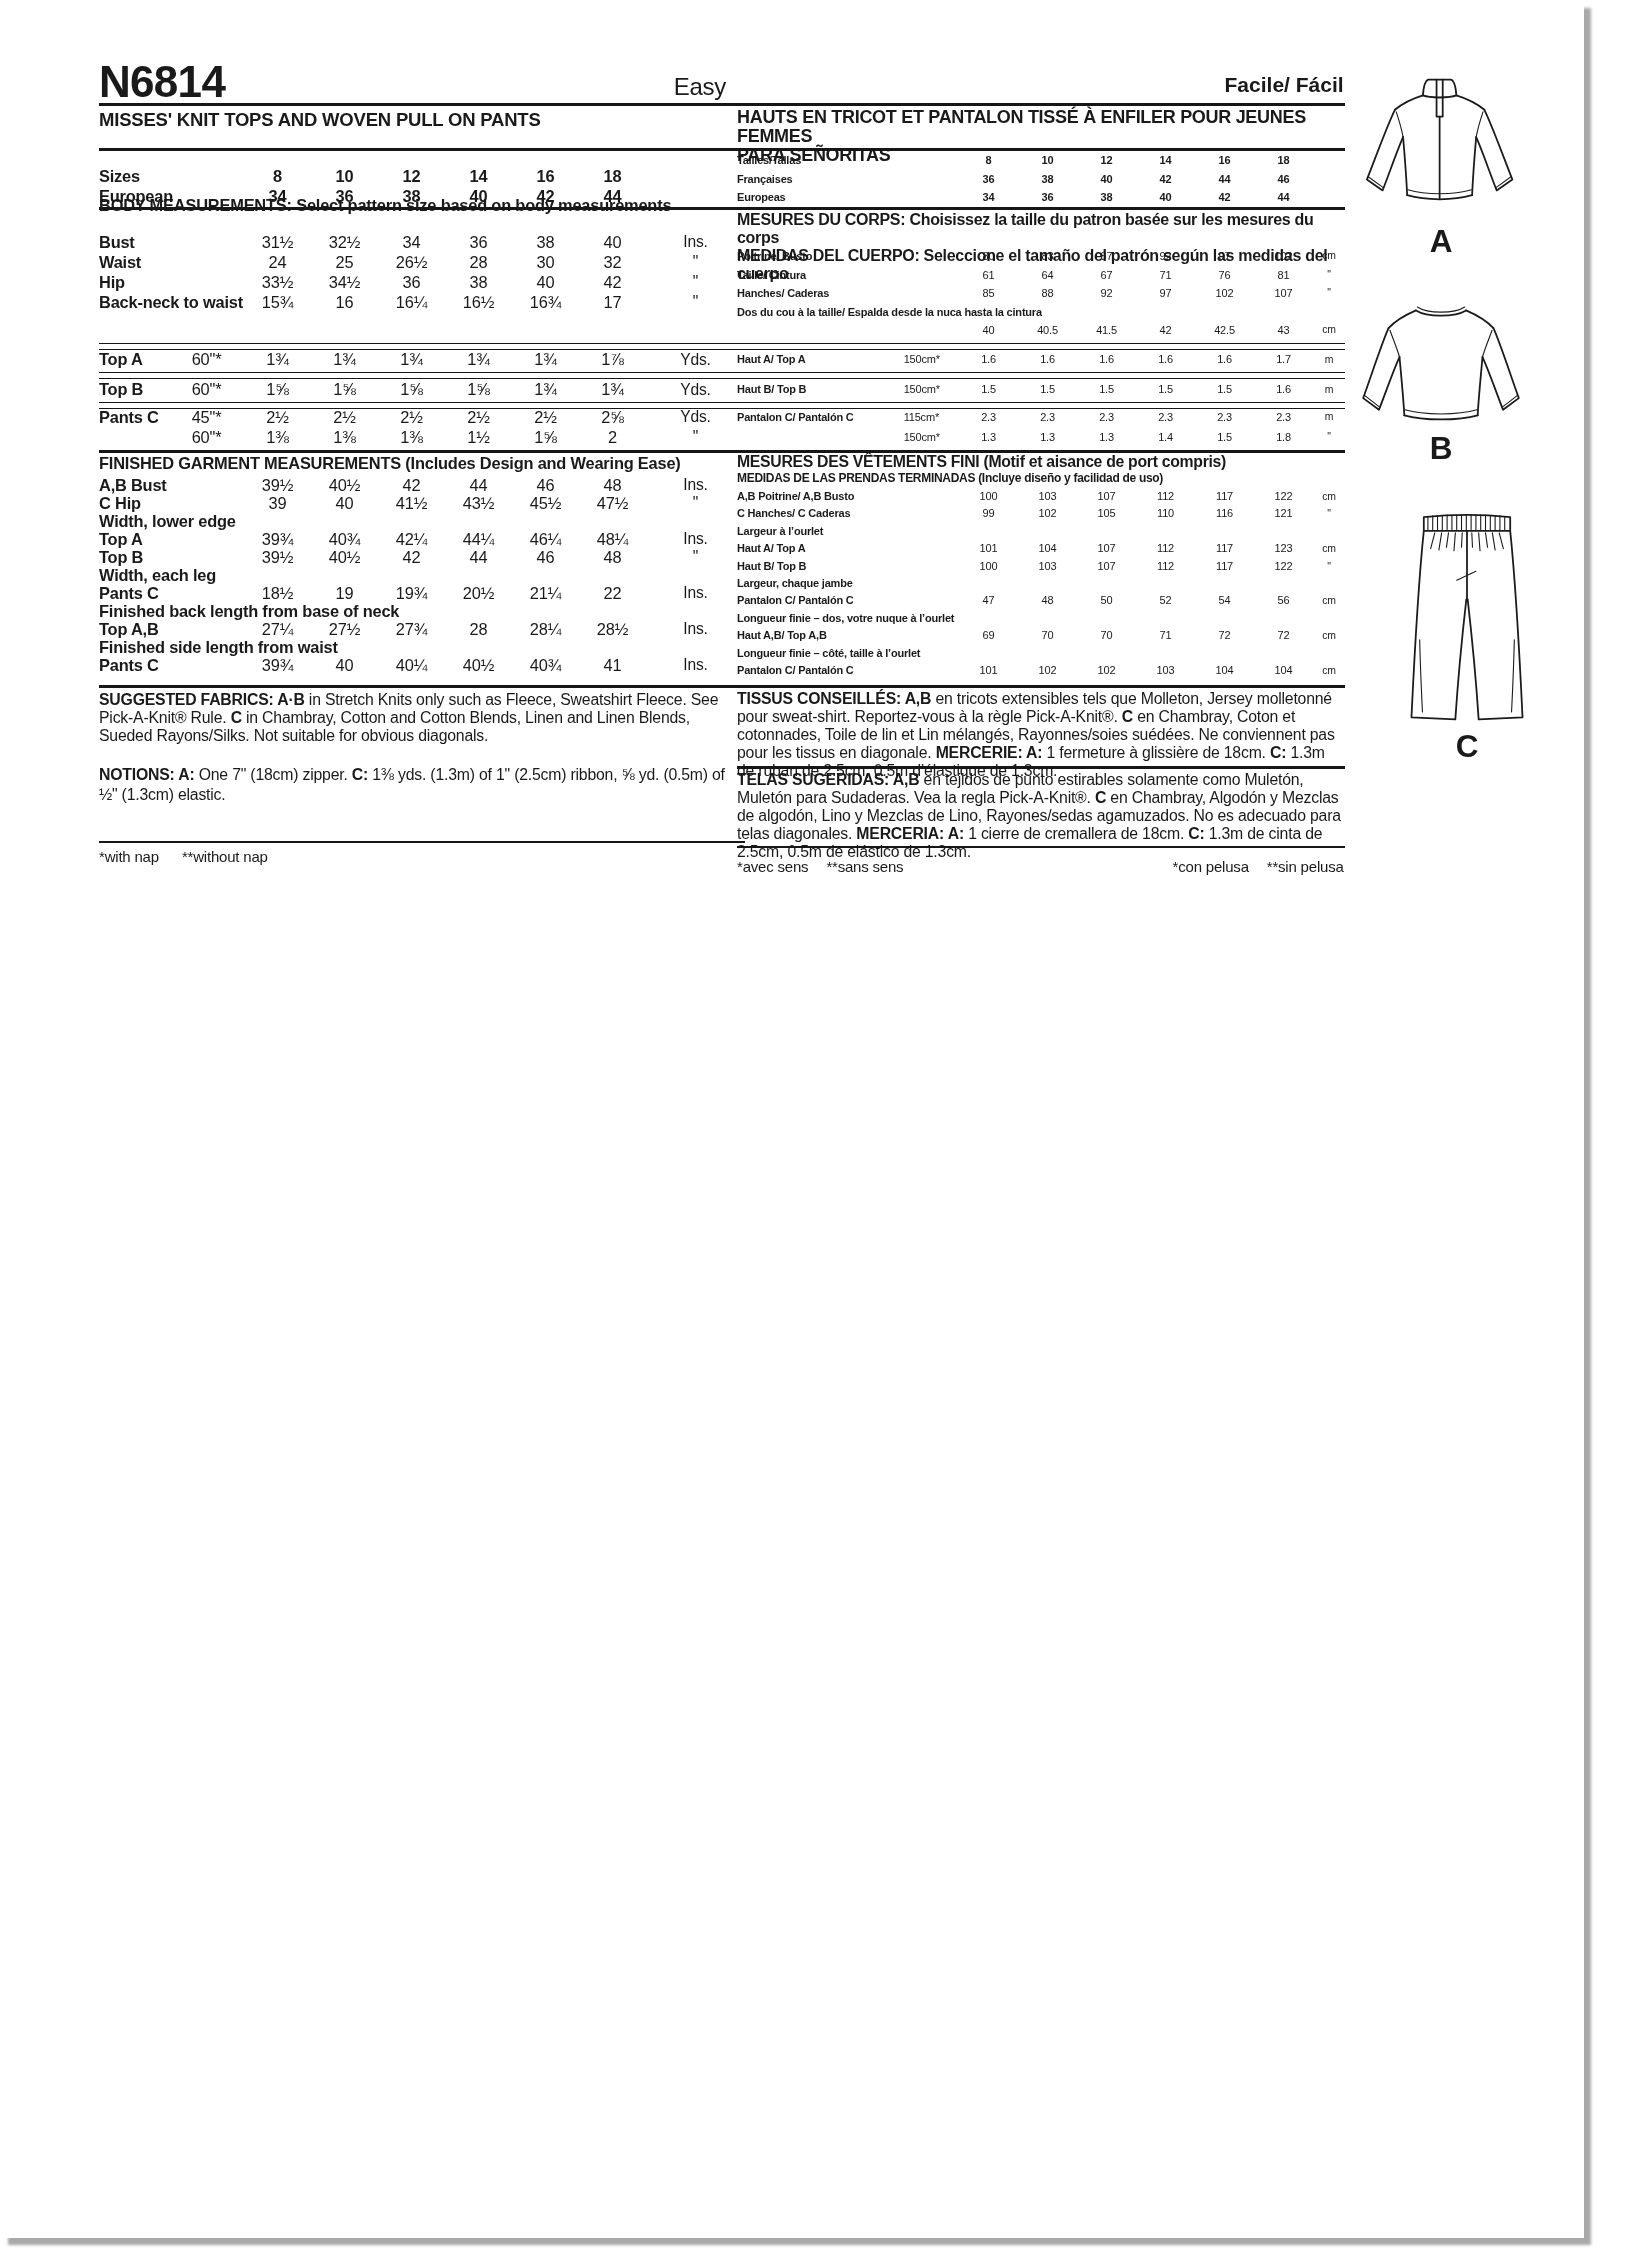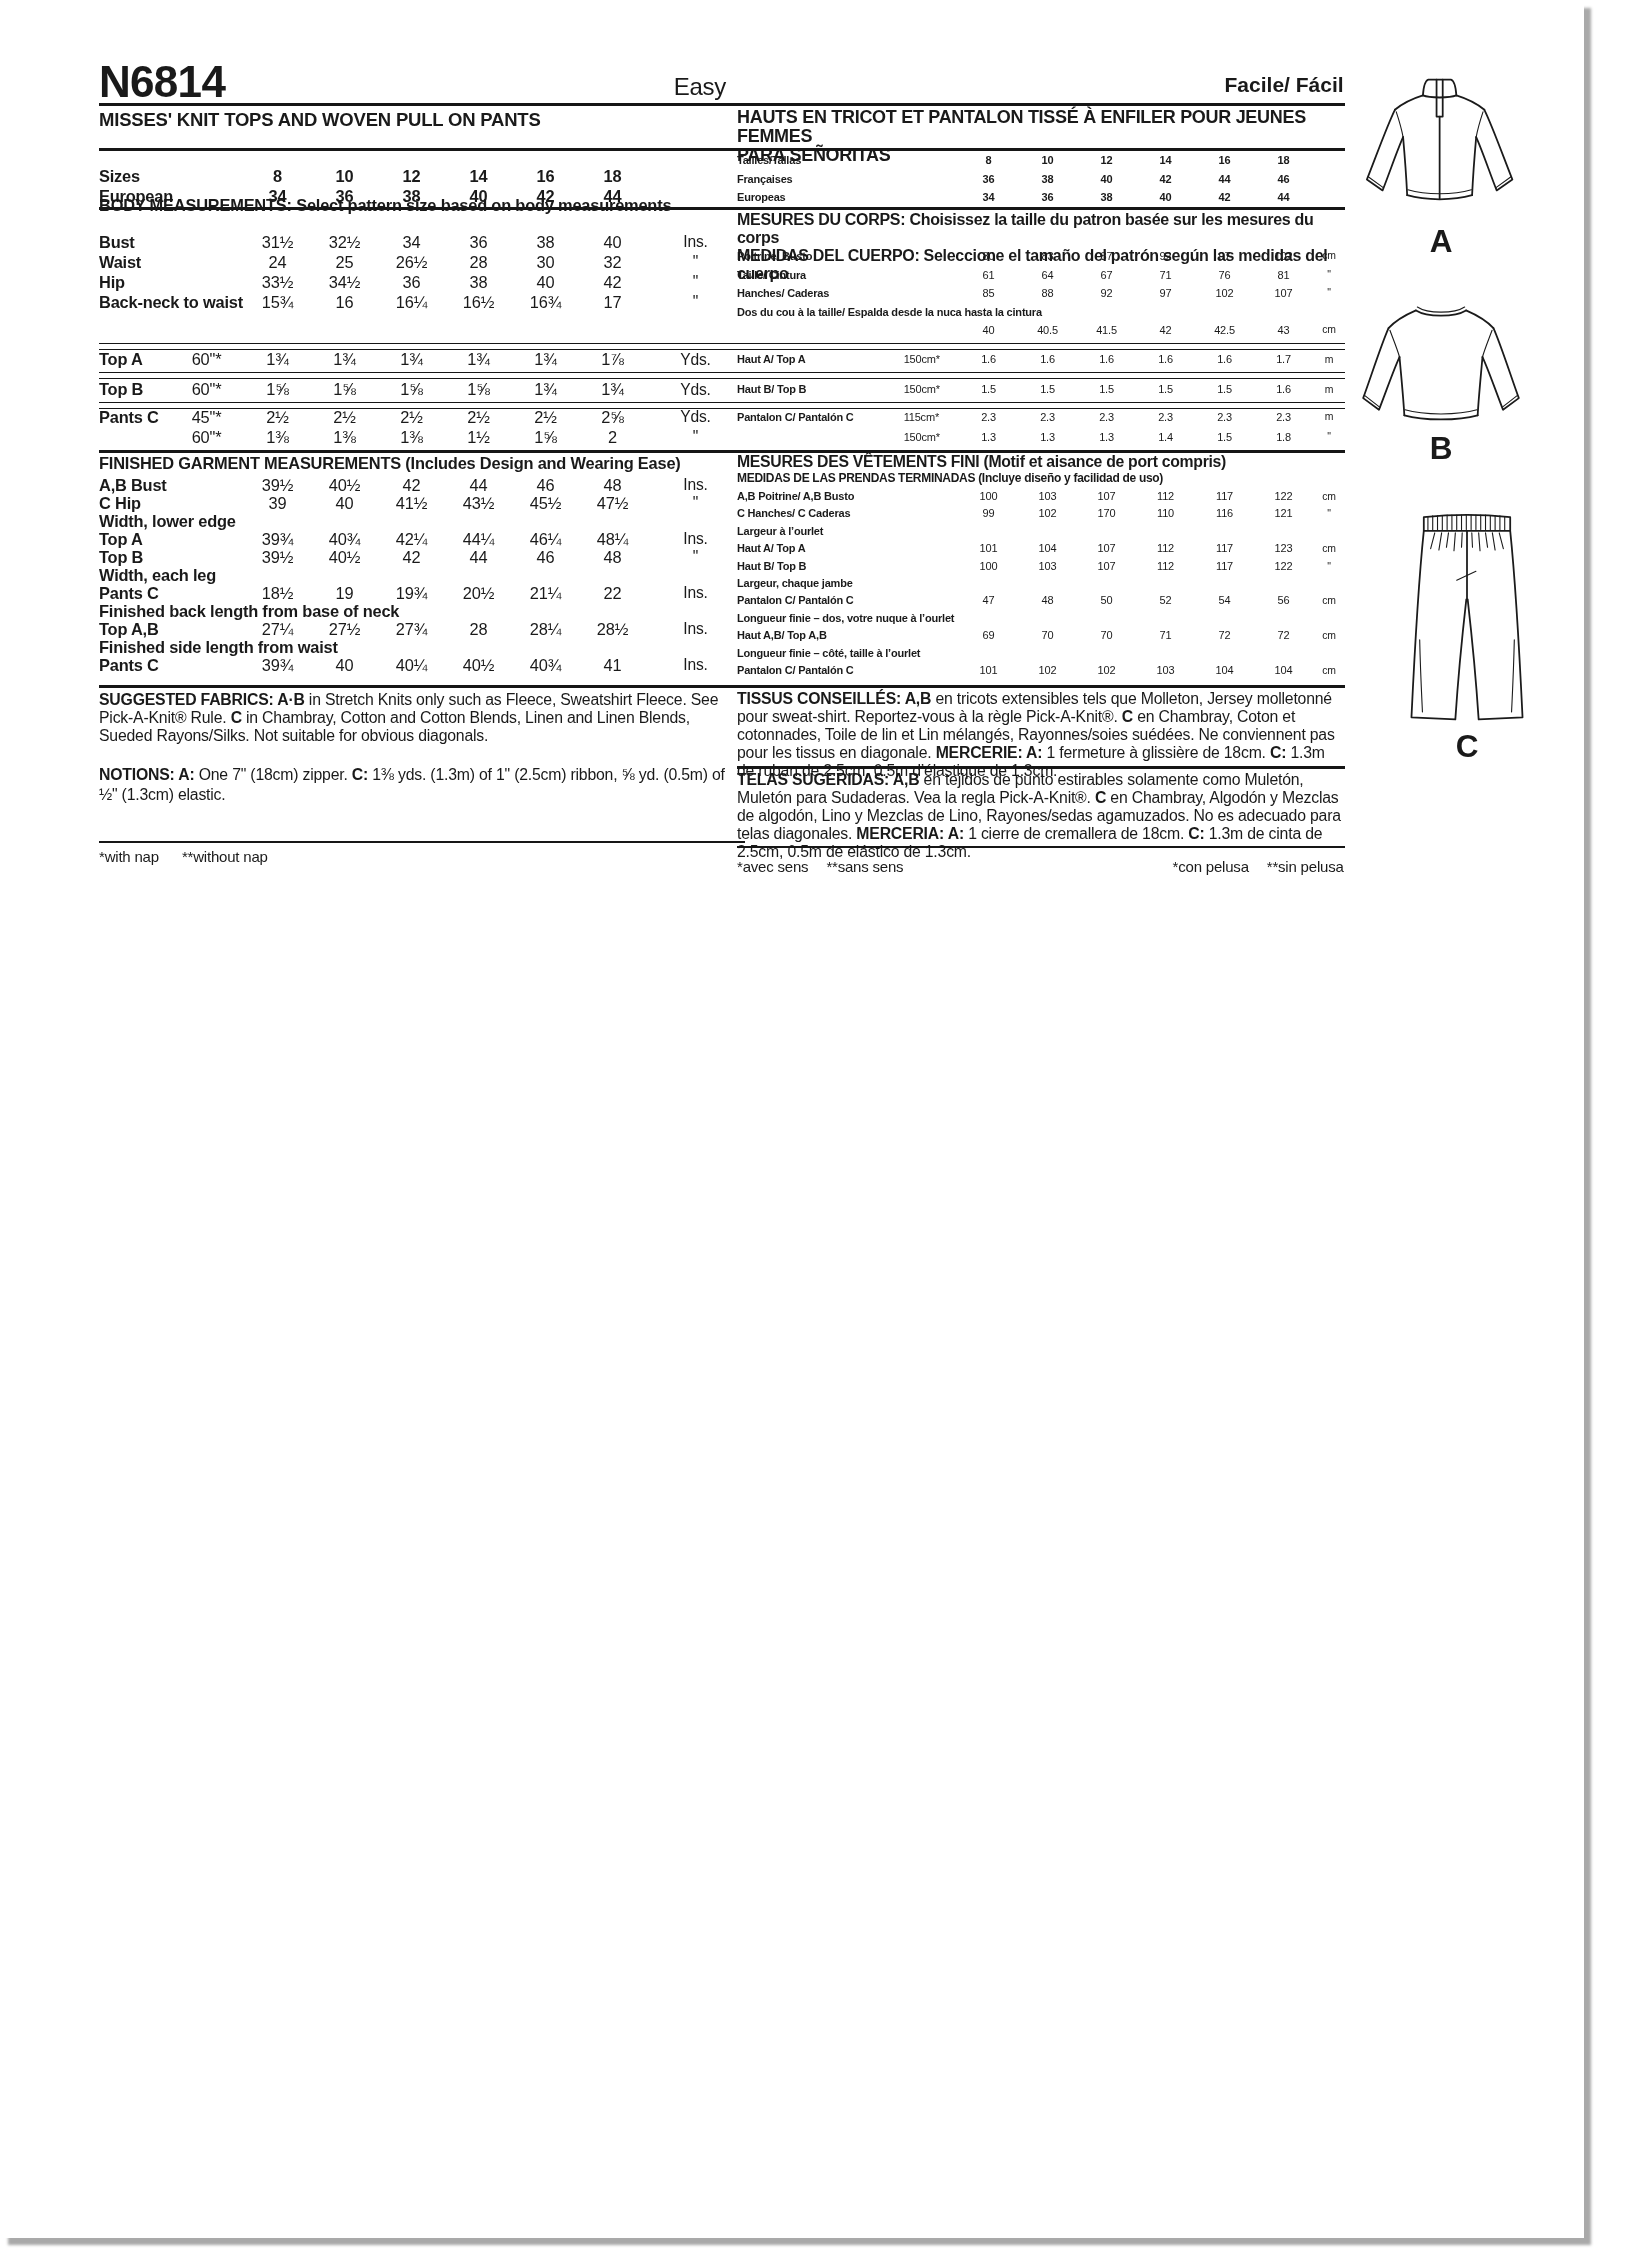--- a/index.html
+++ b/index.html
@@ -447,21 +447,21 @@
           <span class="val">107</span>
           <span class="val">112</span>
           <span class="val">117</span>
           <span class="val">122</span>
           <span class="unit">cm</span>
         </div>
         <div class="trow">
           <span class="lbl w2">C Hanches/ C Caderas</span>
           <span class="val">99</span>
           <span class="val">102</span>
-          <span class="val">170</span>
+          <span class="val">105</span>
           <span class="val">110</span>
           <span class="val">116</span>
           <span class="val">121</span>
           <span class="unit">"</span>
         </div>
         <div class="trow sub">Largeur à l’ourlet</div>
         <div class="trow">
           <span class="lbl w2">Haut A/ Top A</span>
           <span class="val">101</span>
           <span class="val">104</span>

